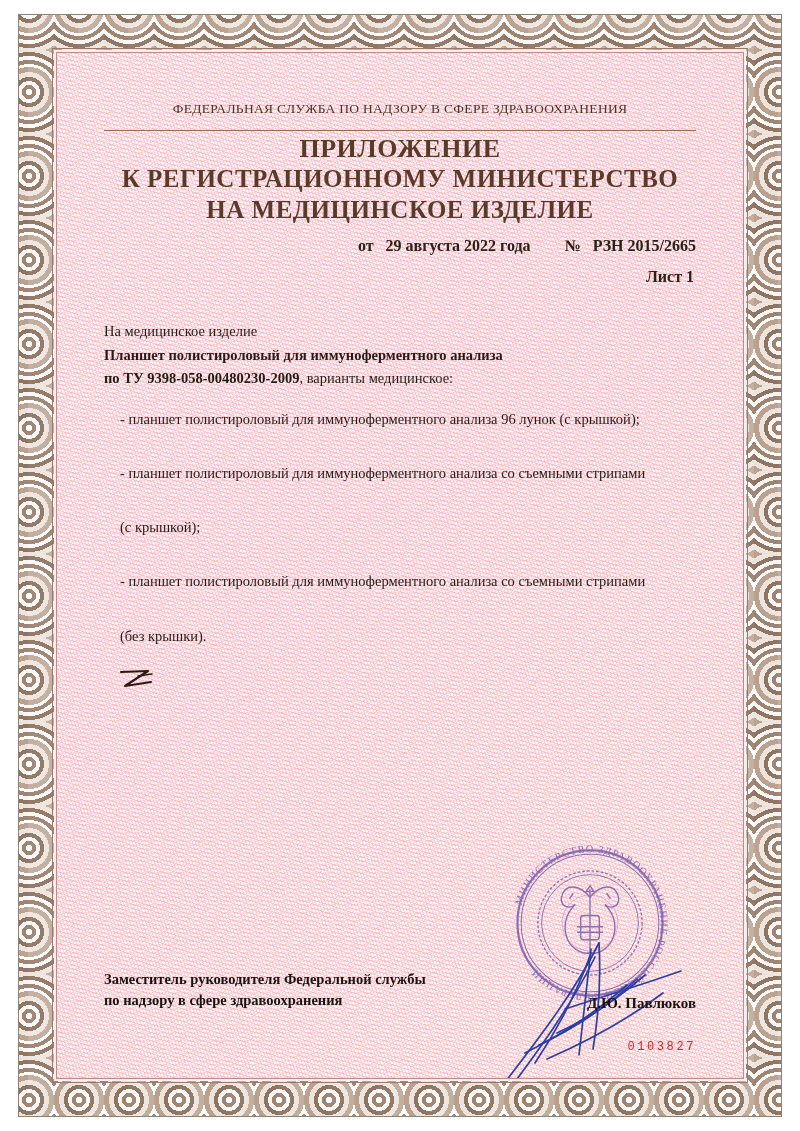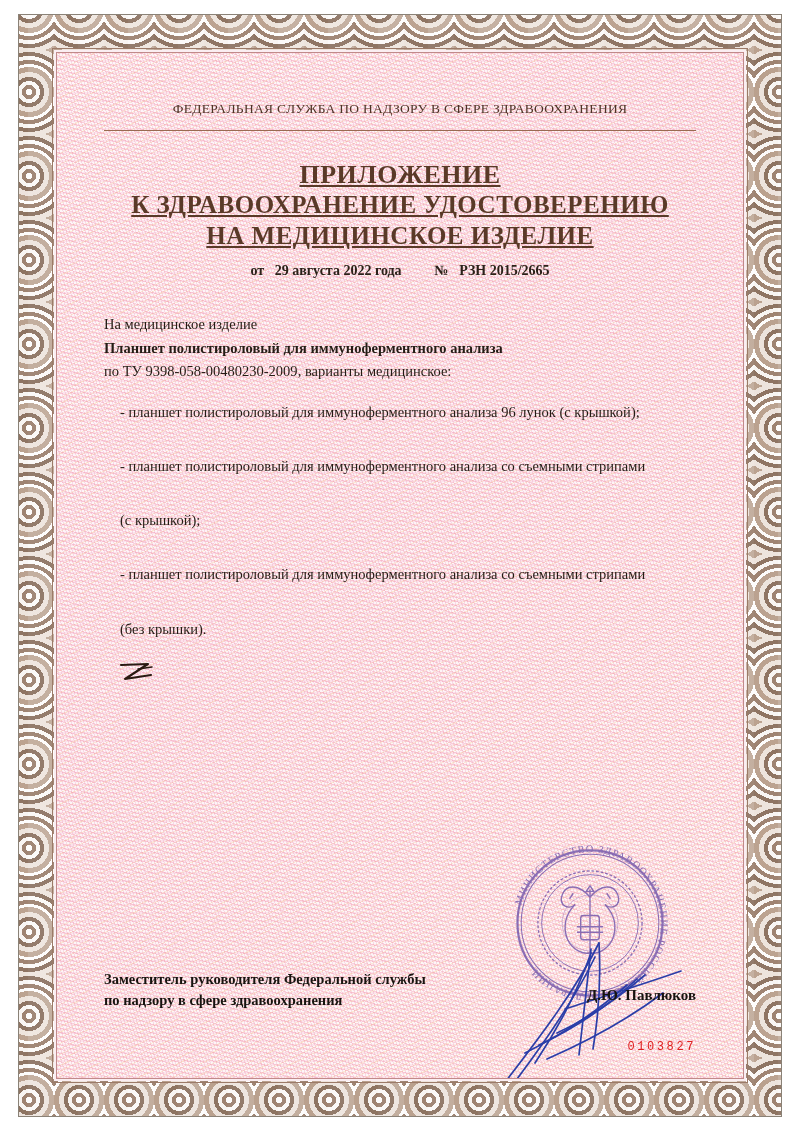--- a/index.html
+++ b/index.html
@@ -136,32 +136,31 @@
     margin: 11px 0 0 0;
   }
 
   .title {
     text-align: center;
     color: #5a3a28;
     font-weight: bold;
     font-size: 26px;
     letter-spacing: 0.5px;
     line-height: 1.22;
-    margin-top: 28px;
-    text-decoration: underline;
+    margin-top: 2px;
   }
   .title .t1 { display: block; }
   .title .t2 { display: block; font-size: 25px; }
   .title .t3 { display: block; font-size: 25px; }
 
   .docline {
-    text-align: center;
+    text-align: right;
     color: #2b2119;
     font-weight: bold;
-    font-size: 14px;
+    font-size: 16px;
     margin-top: 12px;
   }
   .docline .gap { display: inline-block; width: 26px; }
 
   .sheet {
     text-align: right;
     color: #2b2119;
     font-weight: bold;
     font-size: 16px;
     margin-top: 13px;
@@ -171,21 +170,21 @@
   
   .body {
     margin-top: 34px;
     color: #241c15;
     font-size: 14.5px;
     line-height: 1.52;
   }
   .body .intro { margin: 0; }
   .body .devname { margin: 2px 12px 0 0; font-weight: bold; }
   .body .tu { margin: 1px 0 0 0; }
-  .body .tu b { font-weight: normal; }
+  .body .tu b { font-weight: bold; }
   .body ul {
     list-style: none;
     margin: 3px 0 0 0;
     padding: 0;
   }
   .body ul li {
     margin: 0;
     padding: 16px;
     text-indent: 0;
   }
@@ -220,21 +219,21 @@
   
   .footer {
     position: absolute;
     left: 47px;
     right: 47px;
     bottom: 66px;
     z-index: 8;
   }
   .footer-row {
     display: flex;
-    align-items: center;
+    align-items: flex-end;
     justify-content: space-between;
   }
   .post {
     color: #17130f;
     font-weight: bold;
     font-size: 14.5px;
     line-height: 1.5;
   }
   .signer {
     color: #17130f;
@@ -270,34 +269,35 @@
     <div class="content">
 
       <div class="agency">
         <div class="line1">ФЕДЕРАЛЬНАЯ СЛУЖБА ПО НАДЗОРУ В СФЕРЕ ЗДРАВООХРАНЕНИЯ</div>
       </div>
 
       <div class="rule"></div>
 
       <div class="title">
         <span class="t1">ПРИЛОЖЕНИЕ</span>
-        <span class="t2">К ЗДРАВООХРАНЕНИЕ УДОСТОВЕРЕНИЮ</span>
+        <span class="t2">К РЕГИСТРАЦИОННОМУ МИНИСТЕРСТВО</span>
         <span class="t3">НА МЕДИЦИНСКОЕ ИЗДЕЛИЕ</span>
       </div>
 
       <div class="docline">
         <span>от</span>
         <span>&nbsp;</span>
         <span>29 августа 2022 года</span>
         <span class="gap"></span>
         <span>№</span>
         <span>&nbsp;</span>
         <span>РЗН 2015/2665</span>
       </div>
 
+      <div class="sheet">Лист 1</div>
 
       <div class="body">
         <p class="intro">На медицинское изделие</p>
         <p class="devname">Планшет полистироловый для иммуноферментного анализа</p>
         <p class="tu"><b>по ТУ 9398-058-00480230-2009</b><span>, варианты медицинское:</span></p>
         <ul>
           <li>- планшет полистироловый для иммуноферментного анализа 96 лунок (с крышкой);</li>
           <li>- планшет полистироловый для иммуноферментного анализа со съемными стрипами</li>
           <li>(с крышкой);</li>
           <li>- планшет полистироловый для иммуноферментного анализа со съемными стрипами</li>

